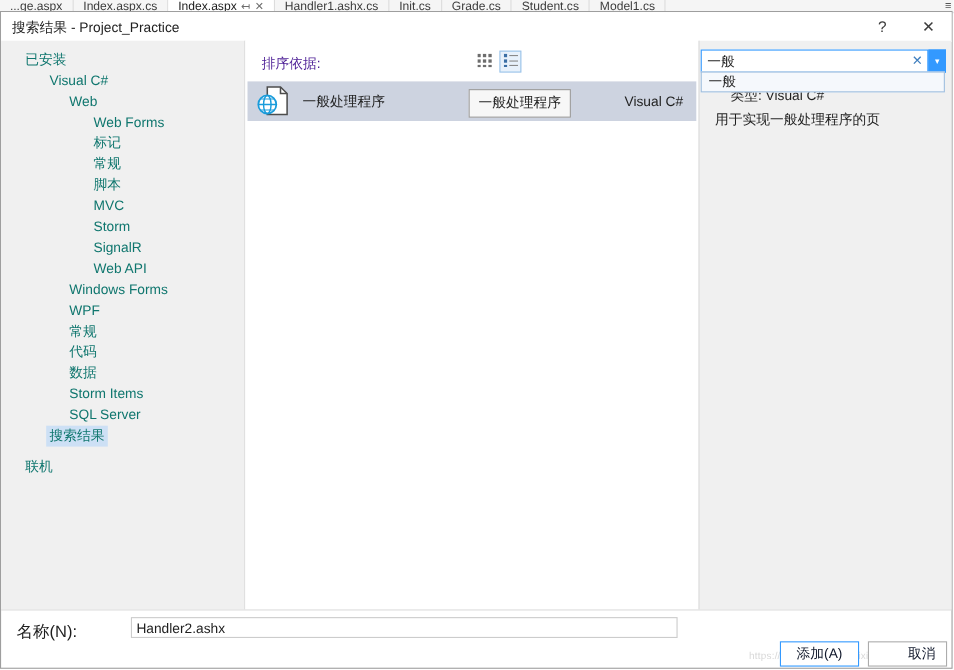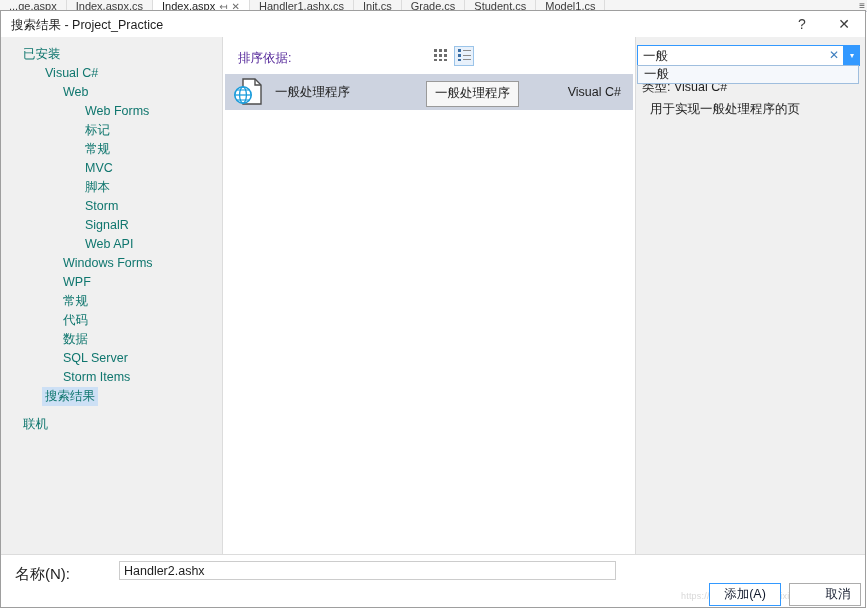--- a/index.html
+++ b/index.html
@@ -312,21 +312,21 @@
   .suggest-item {
     height: 17px;
     line-height: 17px;
     font-size: 12.5px;
     padding-left: 6px;
     color: #1e1e1e;
     cursor: default;
   }
   .detail-type {
     position: absolute;
-    left: 6px; top: 42px;
+    left: 28px; top: 42px;
     font-size: 12.5px;
     color: #1e1e1e;
   }
   .detail-desc {
     position: absolute;
     left: 14px; top: 64px;
     width: 206px;
     font-size: 12.5px;
     line-height: 16px;
     color: #1e1e1e;
@@ -418,32 +418,32 @@
   <div class="dlg-body">
 
     <div class="col-left">
       <div class="tree" id="tree-slot">
           <div class="tree-node lvl0"><span class="tnlabel">已安装</span></div>
           <div class="tree-node lvl1"><span class="tnlabel">Visual C#</span></div>
           <div class="tree-node lvl2"><span class="tnlabel">Web</span></div>
           <div class="tree-node lvl3"><span class="twisty"></span><span class="tnlabel">Web Forms</span></div>
           <div class="tree-node lvl3"><span class="twisty"></span><span class="tnlabel">标记</span></div>
           <div class="tree-node lvl3"><span class="twisty"></span><span class="tnlabel">常规</span></div>
+          <div class="tree-node lvl3"><span class="twisty"></span><span class="tnlabel">脚本</span></div>
           <div class="tree-node lvl3"><span class="twisty"></span><span class="tnlabel">MVC</span></div>
-          <div class="tree-node lvl3"><span class="twisty"></span><span class="tnlabel">脚本</span></div>
           <div class="tree-node lvl3"><span class="twisty"></span><span class="tnlabel">Storm</span></div>
           <div class="tree-node lvl3"><span class="twisty"></span><span class="tnlabel">SignalR</span></div>
           <div class="tree-node lvl3"><span class="twisty"></span><span class="tnlabel">Web API</span></div>
           <div class="tree-node lvl2"><span class="twisty"></span><span class="tnlabel">Windows Forms</span></div>
           <div class="tree-node lvl2"><span class="twisty"></span><span class="tnlabel">WPF</span></div>
           <div class="tree-node lvl2"><span class="twisty"></span><span class="tnlabel">常规</span></div>
           <div class="tree-node lvl2"><span class="twisty"></span><span class="tnlabel">代码</span></div>
           <div class="tree-node lvl2"><span class="twisty"></span><span class="tnlabel">数据</span></div>
+          <div class="tree-node lvl2"><span class="twisty"></span><span class="tnlabel">Storm Items</span></div>
           <div class="tree-node lvl2"><span class="twisty"></span><span class="tnlabel">SQL Server</span></div>
-          <div class="tree-node lvl2"><span class="twisty"></span><span class="tnlabel">Storm Items</span></div>
           <div class="tree-node lvl1 selected"><span class="twisty"></span><span class="tnlabel">搜索结果</span></div>
           <div class="tree-gap"></div>
           <div class="tree-node lvl0"><span class="tnlabel">联机</span></div>
         </div>
     </div>
 
     <div class="col-mid">
 
       <div class="mid-toolbar">
         <span class="sortby-label">排序依据:</span>

